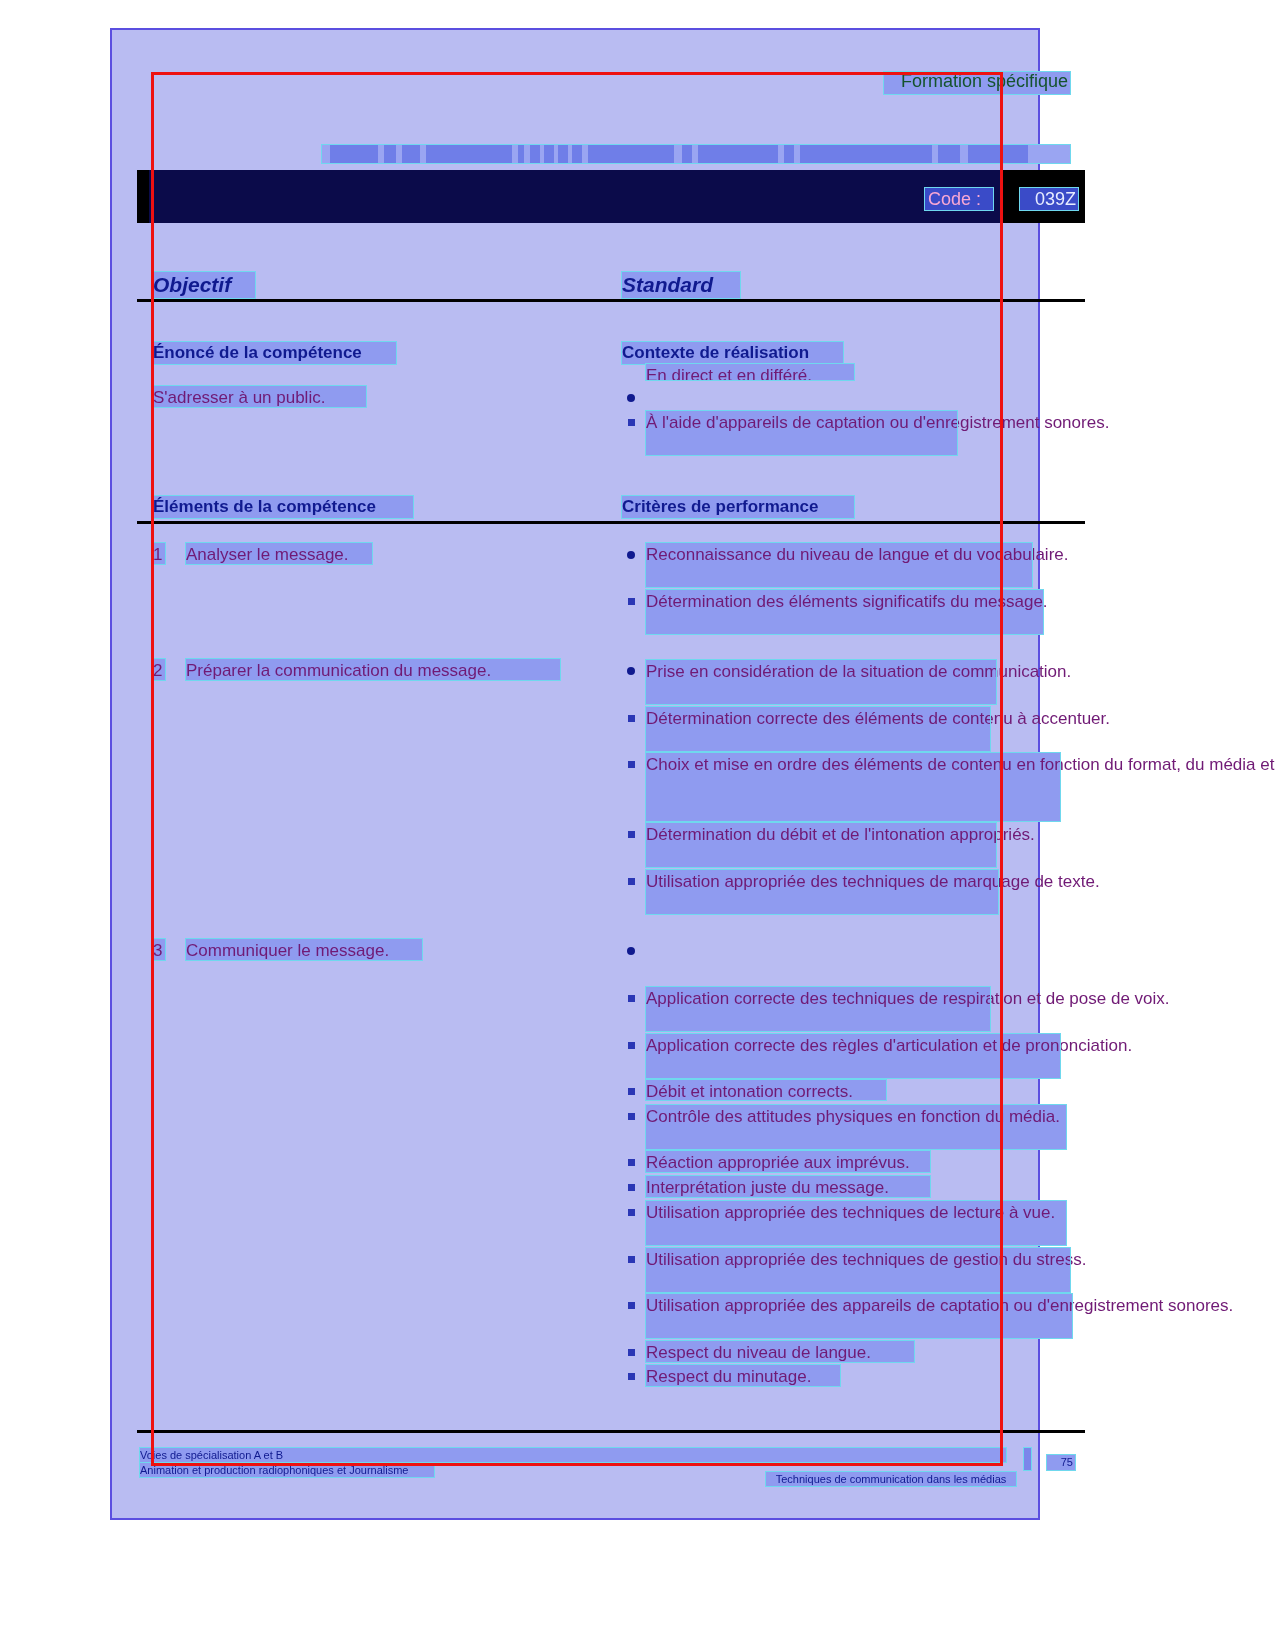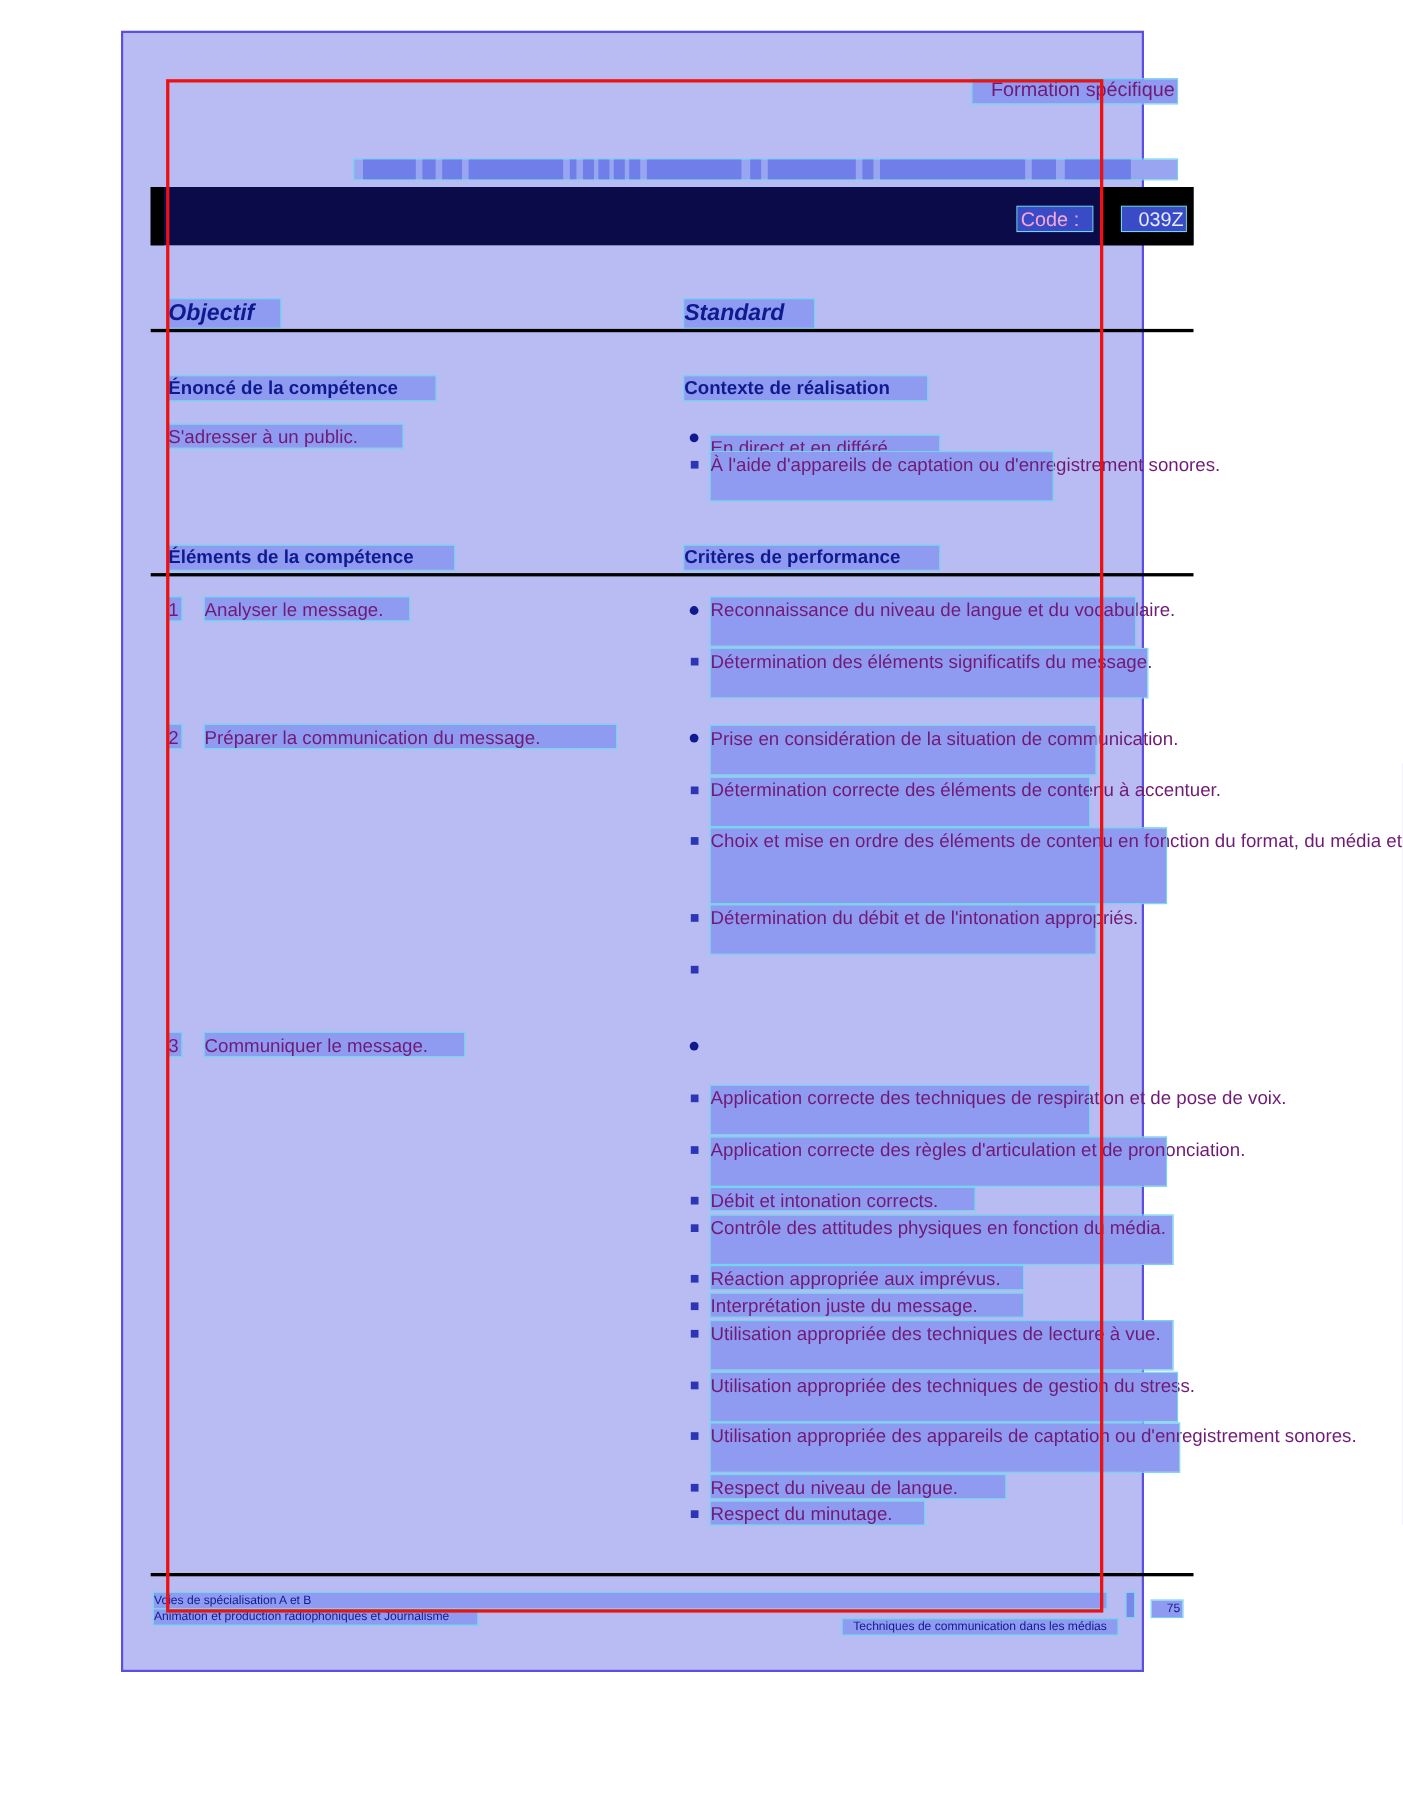--- a/index.html
+++ b/index.html
@@ -37,21 +37,21 @@
     height: 1394px;
     border: 3px solid #ee1111;
     box-sizing: border-box;
     pointer-events: none;
   }
   
   .hl {
     position: absolute;
     background: #8f9bf0;
     outline: 1px solid #6fd8ee;
-    color: #701a75;
+    color: #14532d;
     white-space: pre;
     line-height: 1.05;
   }
 
   .header-right {
     top: 72px;
     left: 884px;
     width: 186px;
     height: 22px;
     font-size: 18px;
@@ -266,21 +266,21 @@
   <div class="col-head" style="left:153px;top:272px;width:102px">Objectif</div>
   <div class="col-head" style="left:622px;top:272px;width:118px">Standard</div>
   <div class="rule" style="top:299px"></div>
 
   <div class="sub-head" style="left:153px;top:342px;width:243px">Énoncé de la compétence</div>
   <div class="sub-head" style="left:622px;top:342px;width:221px">Contexte de réalisation</div>
 
   <div class="body-text" style="left:153px;top:386px;width:213px;height:21px">S'adresser à un public.</div>
 
   <div class="bullet" style="left:627px;top:394px"></div>
-  <div class="body-text" style="left:646px;top:396px;width:208px;height:16px">En direct et en différé.</div>
+  <div class="body-text" style="left:646px;top:364px;width:208px;height:16px">En direct et en différé.</div>
 
   <div class="bullet sq" style="left:628px;top:419px"></div>
   <div class="body-text" style="left:646px;top:411px;width:311px;height:44px">À l'aide d'appareils de captation ou d'enregistrement sonores.</div>
 
   <div class="sub-head" style="left:153px;top:496px;width:260px">Éléments de la compétence</div>
   <div class="sub-head" style="left:622px;top:496px;width:232px">Critères de performance</div>
   <div class="rule" style="top:521px"></div>
 
   <div class="body-text" style="left:153px;top:543px;width:12px;height:21px;text-align:left">1</div>
   <div class="body-text" style="left:186px;top:543px;width:186px;height:21px">Analyser le message.</div>
@@ -300,20 +300,21 @@
   <div class="bullet sq" style="left:628px;top:715px"></div>
   <div class="body-text" style="left:646px;top:707px;width:344px;height:44px">Détermination correcte des éléments de contenu à accentuer.</div>
 
   <div class="bullet sq" style="left:628px;top:761px"></div>
   <div class="body-text" style="left:646px;top:753px;width:414px;height:68px">Choix et mise en ordre des éléments de contenu en fonction du format, du média et du public cible.</div>
 
   <div class="bullet sq" style="left:628px;top:831px"></div>
   <div class="body-text" style="left:646px;top:823px;width:350px;height:44px">Détermination du débit et de l'intonation appropriés.</div>
 
   <div class="bullet sq" style="left:628px;top:878px"></div>
+  <div class="body-text" style="left:646px;top:870px;width:352px;height:44px">Utilisation appropriée des techniques de marquage de texte.</div>
 
   <div class="body-text" style="left:153px;top:939px;width:12px;height:21px">3</div>
   <div class="body-text" style="left:186px;top:939px;width:236px;height:21px">Communiquer le message.</div>
 
   <div class="bullet" style="left:627px;top:947px"></div>
 
   <div class="bullet sq" style="left:628px;top:995px"></div>
   <div class="body-text" style="left:646px;top:987px;width:344px;height:44px">Application correcte des techniques de respiration et de pose de voix.</div>
 
   <div class="bullet sq" style="left:628px;top:1042px"></div>

